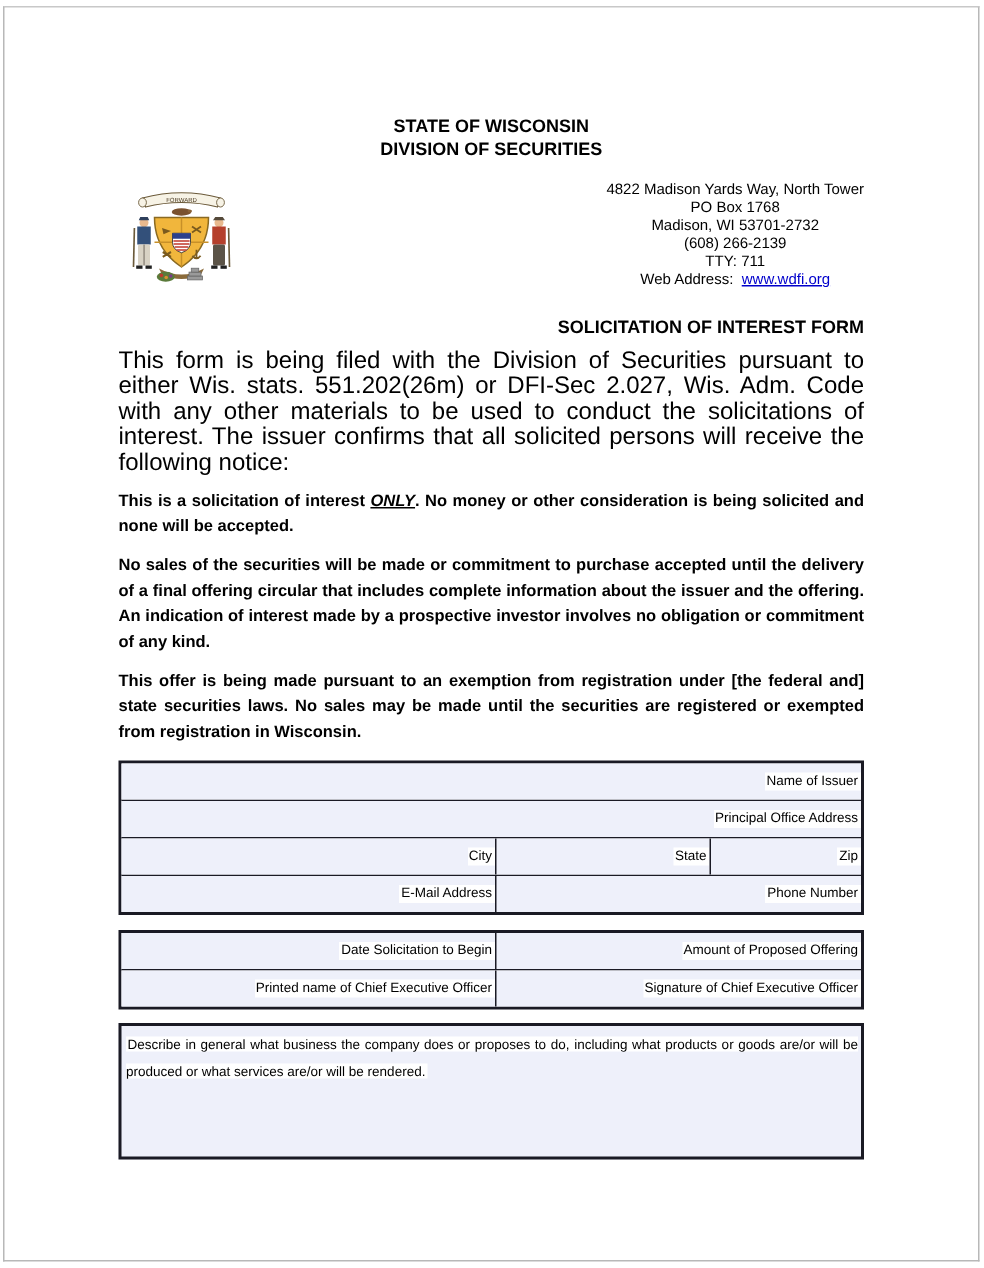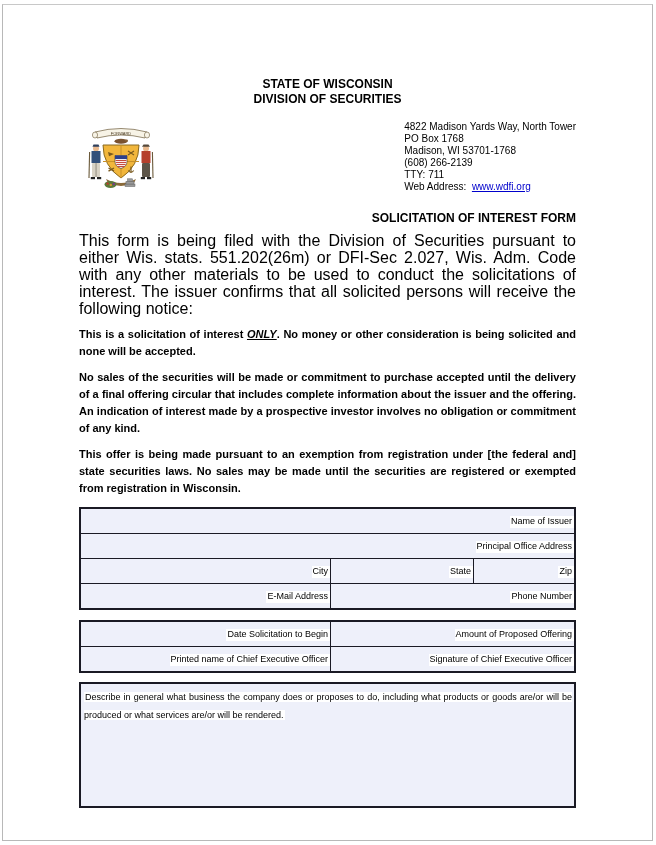--- a/index.html
+++ b/index.html
@@ -18,21 +18,21 @@
     border: 1px solid #b8b8b8;
     border-top-color: #c8c8c8;
     padding: 72px 76px 0 76px;
   }
   
   .org { text-align: center; font-weight: bold; font-size: 12px; line-height: 15px; }
   
   .logo-row { display: flex; margin-top: 8px; height: 92px; }
   .crest { width: 80px; height: 88px; flex: 0 0 80px; margin-left: 2px; }
   .address {
-    margin-left: auto; text-align: left;
+    margin-left: auto; text-align: center;
     font-size: 10px; line-height: 12px; padding-top: 6px;
   }
   .weblink {
     color: var(--link-blue, #0000cc);
     text-decoration: underline; cursor: pointer;
   }
   
   .form-title { text-align: right; font-weight: bold; font-size: 12px; margin-top: 4px; }
   
   .intro {
@@ -62,21 +62,21 @@
   .w-rest  { flex: 1 1 auto; }
   .flabel {
     display: inline-block; background: #fff;
     font-size: 9px; line-height: 11px; padding: 0 2px 1px 1px;
     white-space: nowrap;
   }
   
   .desc-box {
     border: 2px solid var(--table-border, #1a1a24);
     background: var(--field-fill, #eef0fa);
-    height: 126px; margin-top: 9px; cursor: text;
+    height: 91px; margin-top: 9px; cursor: text;
   }
   .desc-label { text-align: justify; padding: 2px 2px 0 3px; }
   .desc-label span { font-size: 9px; line-height: 11.5px; background: #fff; padding: 0 1px; }
   
   .footer { margin-top: 12px; font-size: 10px; }
 </style>
 </head>
 <body>
 
 <div class="page">
@@ -127,21 +127,21 @@
         <g fill="#9a9a9a" stroke="#666" stroke-width="0.5">
           <rect x="44" y="60" width="10" height="2.6"></rect>
           <rect x="45" y="57.4" width="8" height="2.6"></rect>
           <rect x="46.5" y="54.8" width="5" height="2.6"></rect>
         </g>
       </svg>
     </div>
     <div class="address">
       <div>4822 Madison Yards Way, North Tower</div>
       <div>PO Box 1768</div>
-      <div>Madison, WI  53701-1768</div>
+      <div>Madison, WI  53701-2732</div>
       <div>(608) 266-2139</div>
       <div>TTY:  711</div>
       <div><span>Web Address:</span>&nbsp;&nbsp;<a class="weblink">www.wdfi.org</a></div>
     </div>
   </div>
 
   <div class="form-title">SOLICITATION OF INTEREST FORM</div>
 
   <p class="intro">This form is being filed with the Division of Securities pursuant to either Wis. stats. 551.202(26m) or DFI-Sec 2.027, Wis. Adm. Code with any other materials to be used to conduct the solicitations of interest.  The issuer confirms that all solicited persons will receive the following notice:</p>
 

